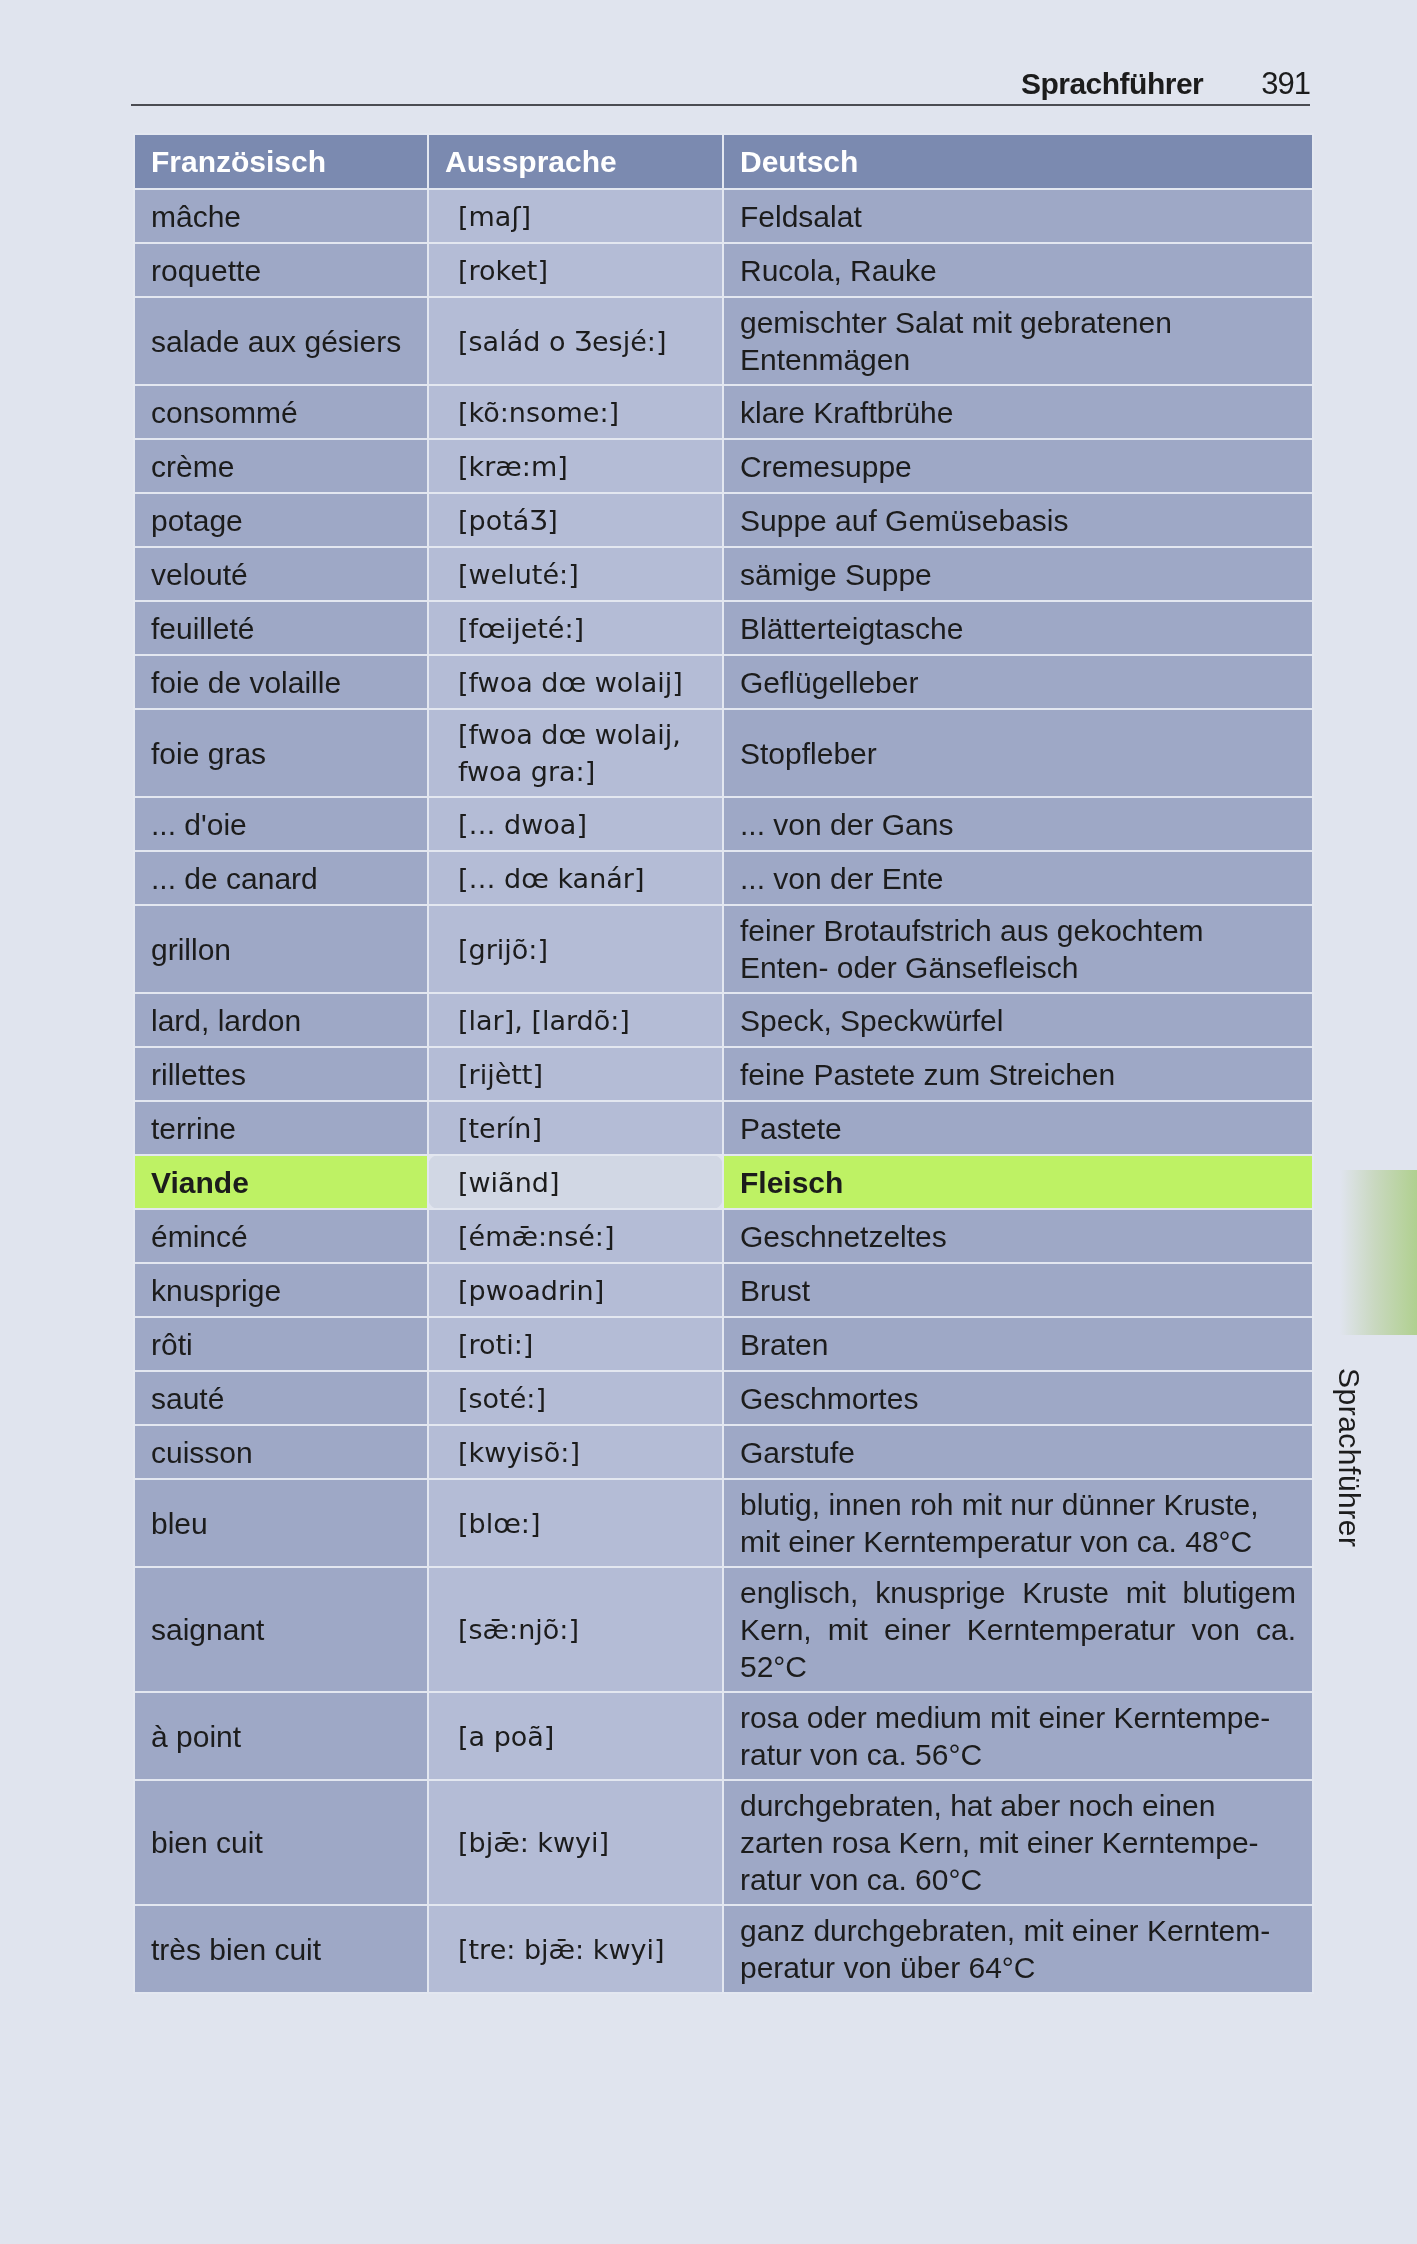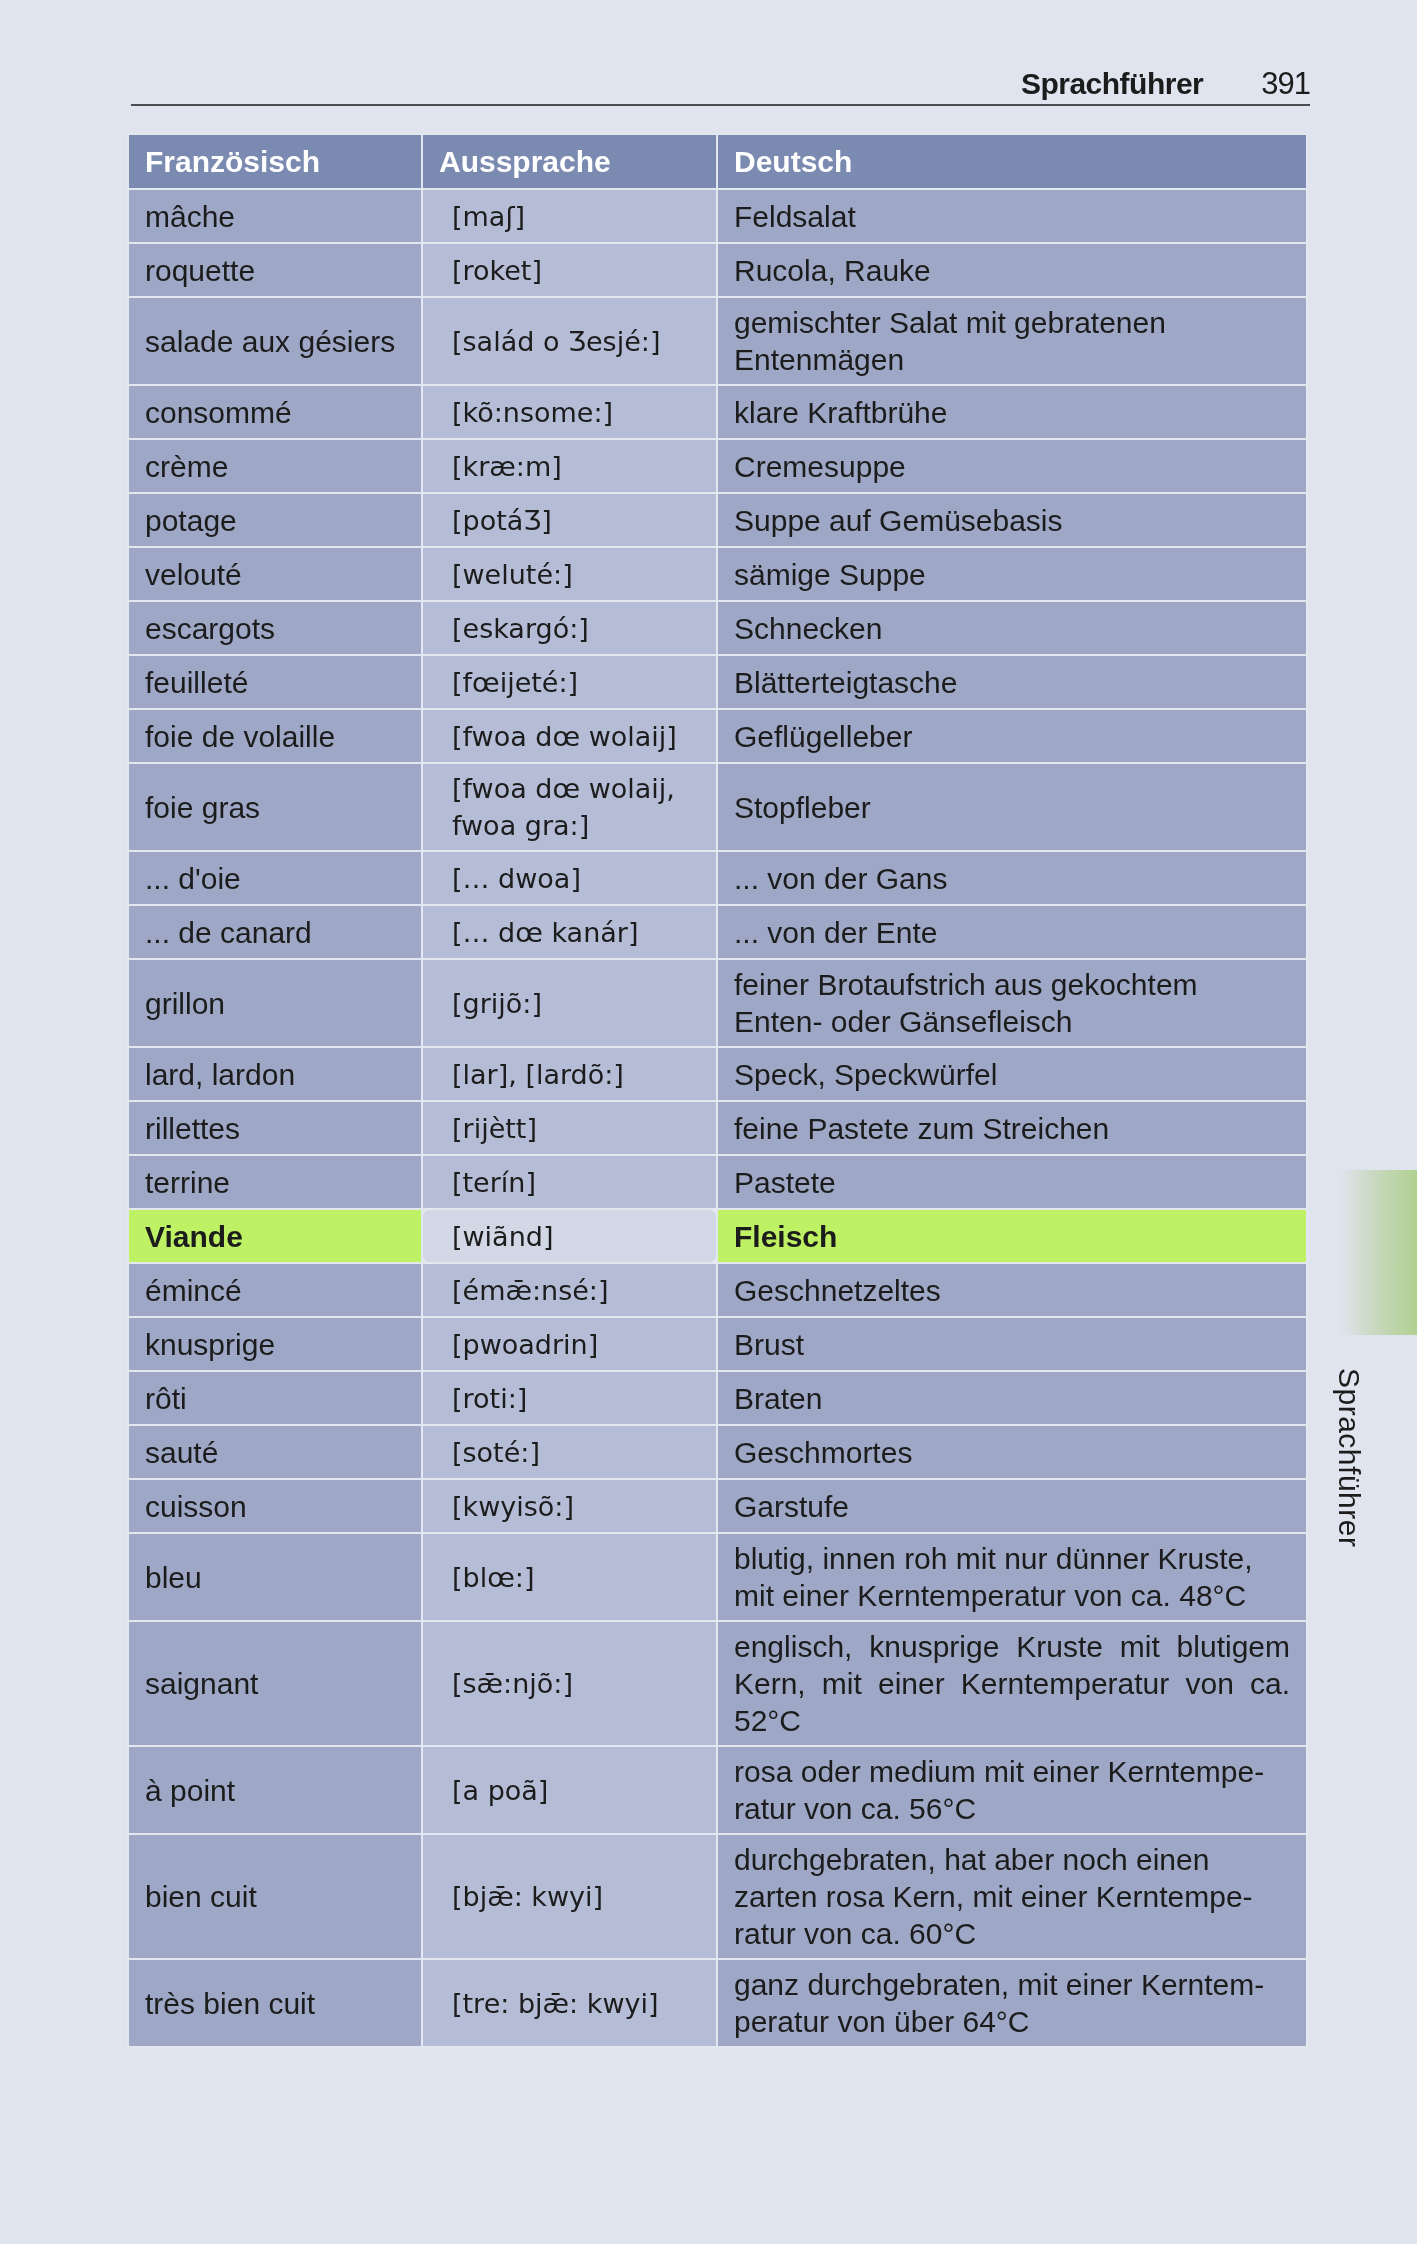--- a/index.html
+++ b/index.html
@@ -18,21 +18,21 @@
     padding-bottom: 0;
   }
   .running-head .section {
     font-weight: bold; font-size: 30px; letter-spacing: -0.5px;
     margin-right: 58px; line-height: 40px;
   }
   .running-head .pageno {
     font-size: 31px; line-height: 40px; letter-spacing: -1px;
   }
   table.vocab {
-    position: absolute; left: 127px; top: 133px;
+    position: absolute; left: 133px; top: 133px;
     width: 1179px;
     border-collapse: collapse;
     table-layout: fixed;
     font-size: 30px;
   }
   table.vocab col.c1 { width: 294px; }
   table.vocab col.c2 { width: 295px; }
   table.vocab col.c3 { width: 590px; }
   table.vocab th, table.vocab td {
     border: 2px solid #e3e7f0;
@@ -115,25 +115,20 @@
       <td class="fr">potage</td>
       <td class="pr">[potáƷ]</td>
       <td class="de">Suppe auf Gemüsebasis</td>
     </tr>
     <tr>
       <td class="fr">velouté</td>
       <td class="pr">[weluté:]</td>
       <td class="de">sämige Suppe</td>
     </tr>
     <tr>
-      <td class="fr">escargots</td>
-      <td class="pr">[eskargó:]</td>
-      <td class="de">Schnecken</td>
-    </tr>
-    <tr>
       <td class="fr">feuilleté</td>
       <td class="pr">[fœijeté:]</td>
       <td class="de">Blätterteigtasche</td>
     </tr>
     <tr>
       <td class="fr">foie de volaille</td>
       <td class="pr">[fwoa dœ wolaij]</td>
       <td class="de">Geflügelleber</td>
     </tr>
     <tr>

